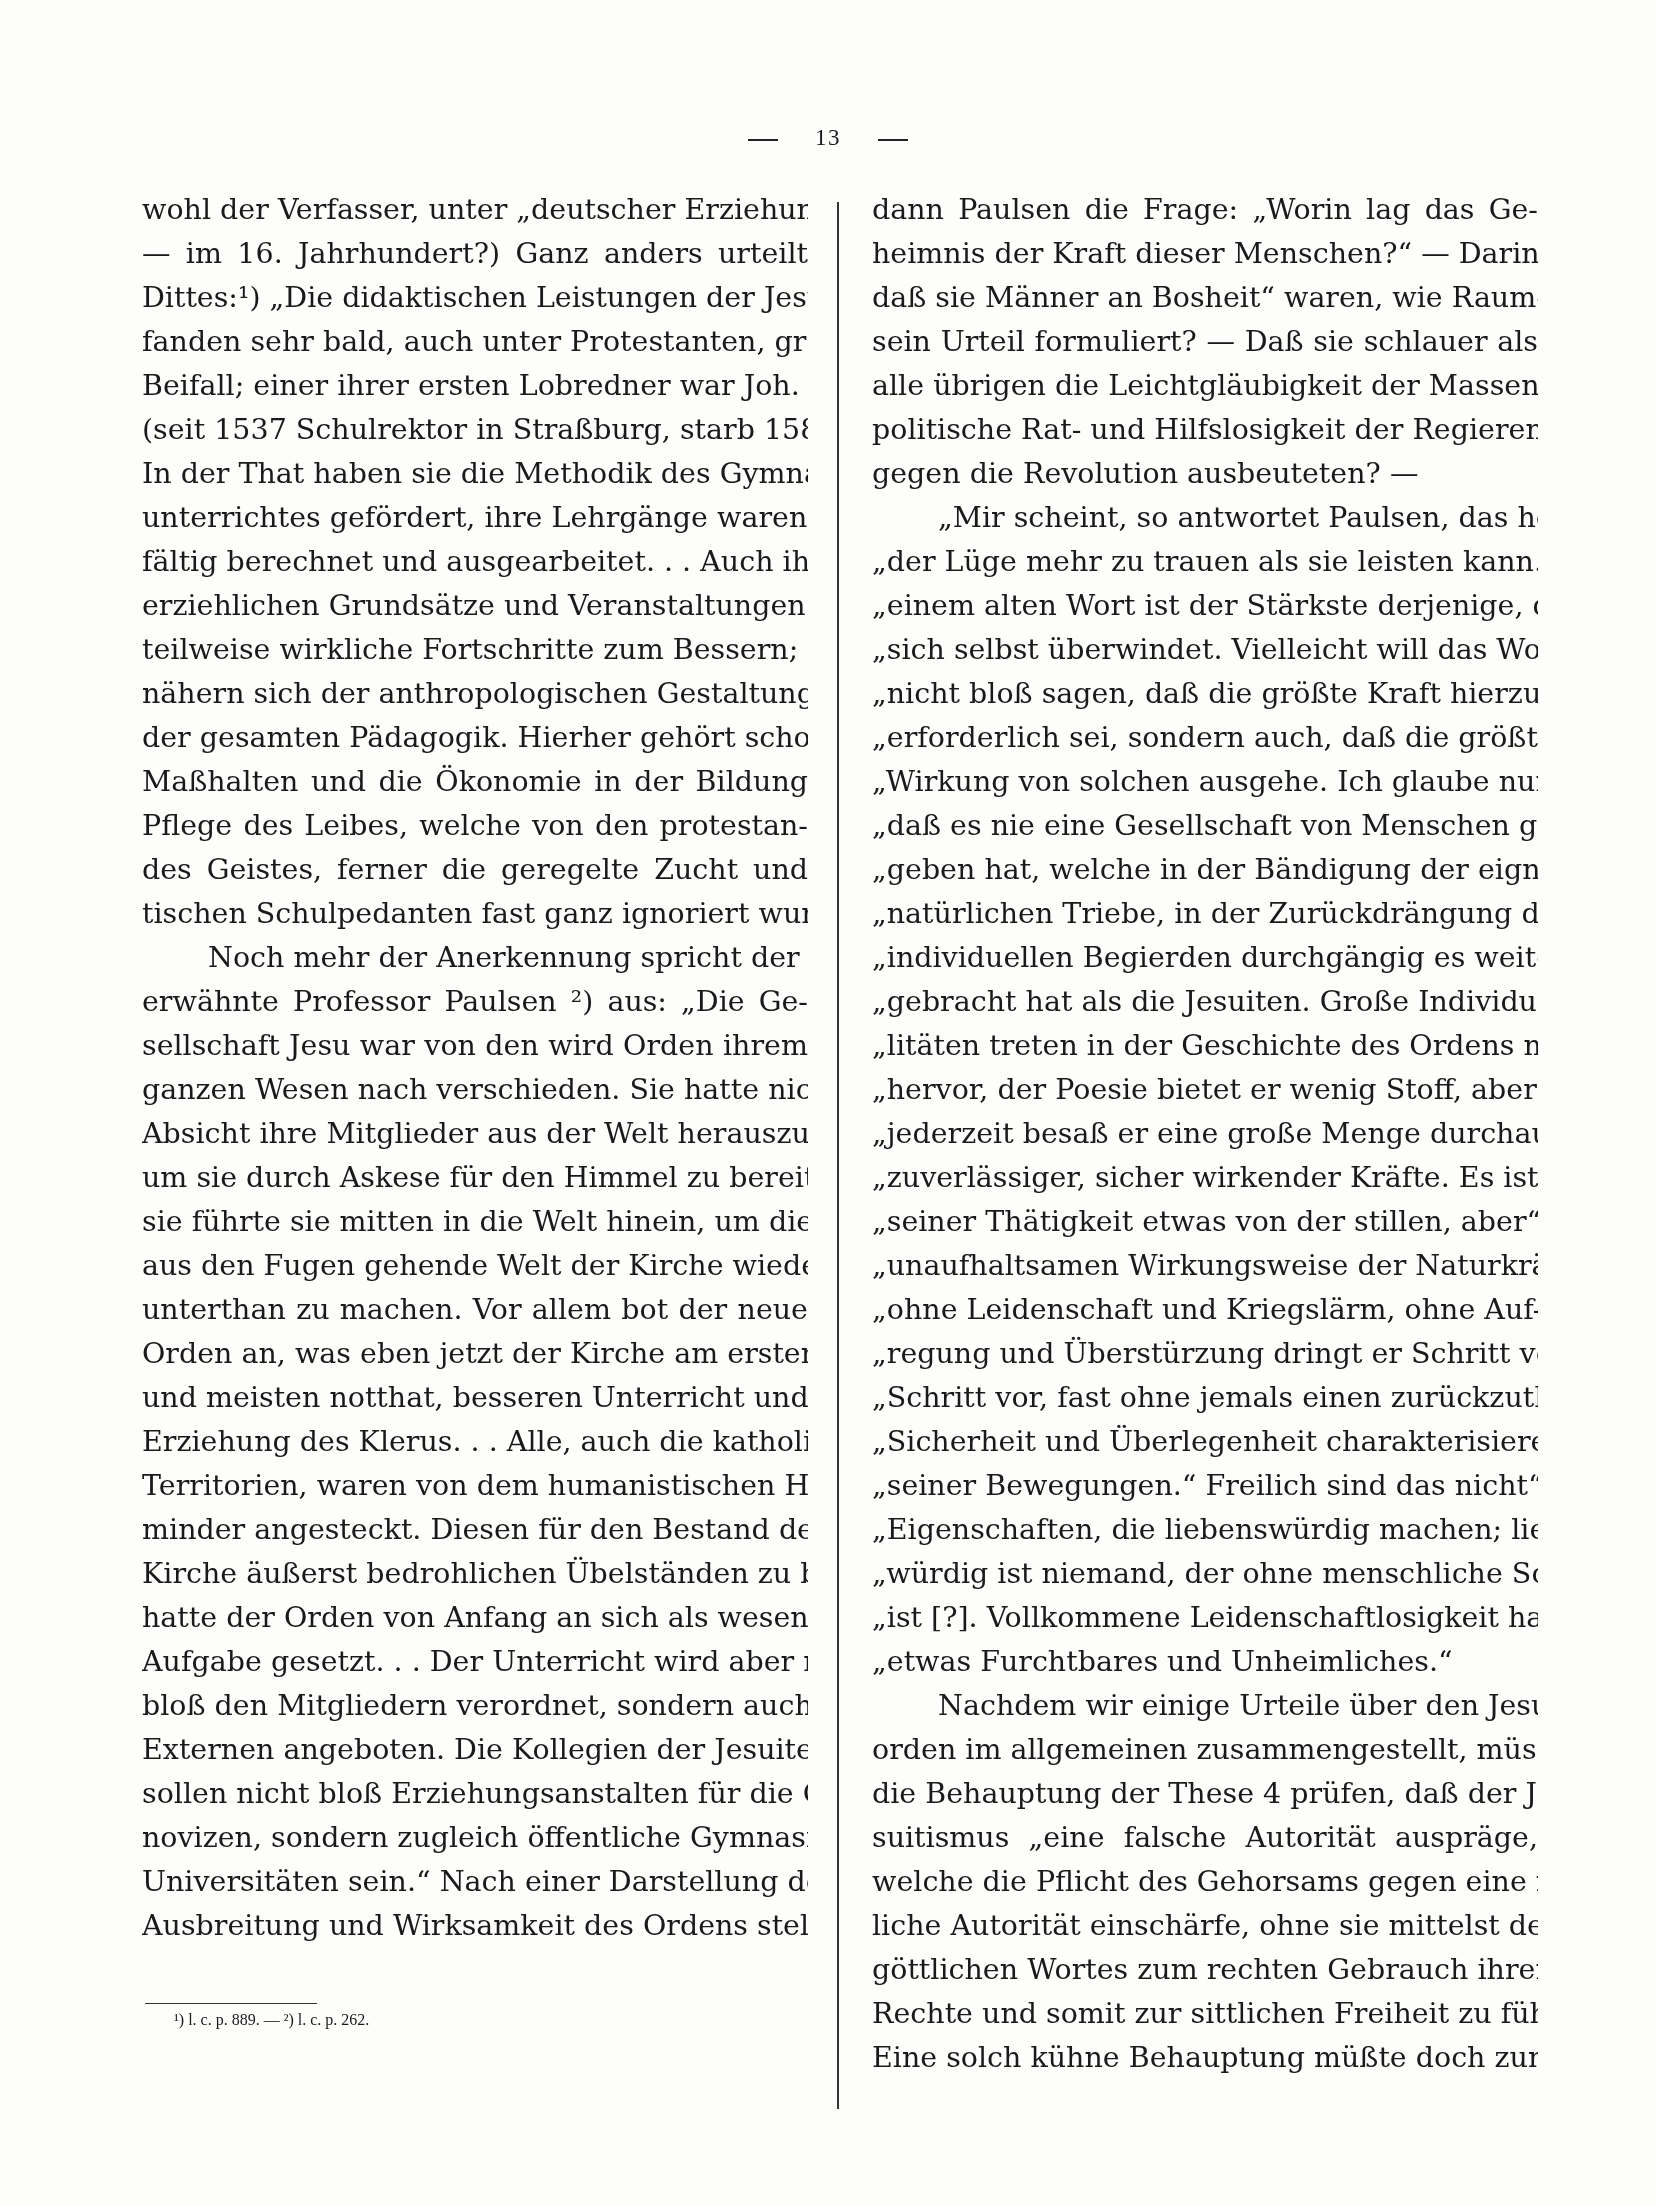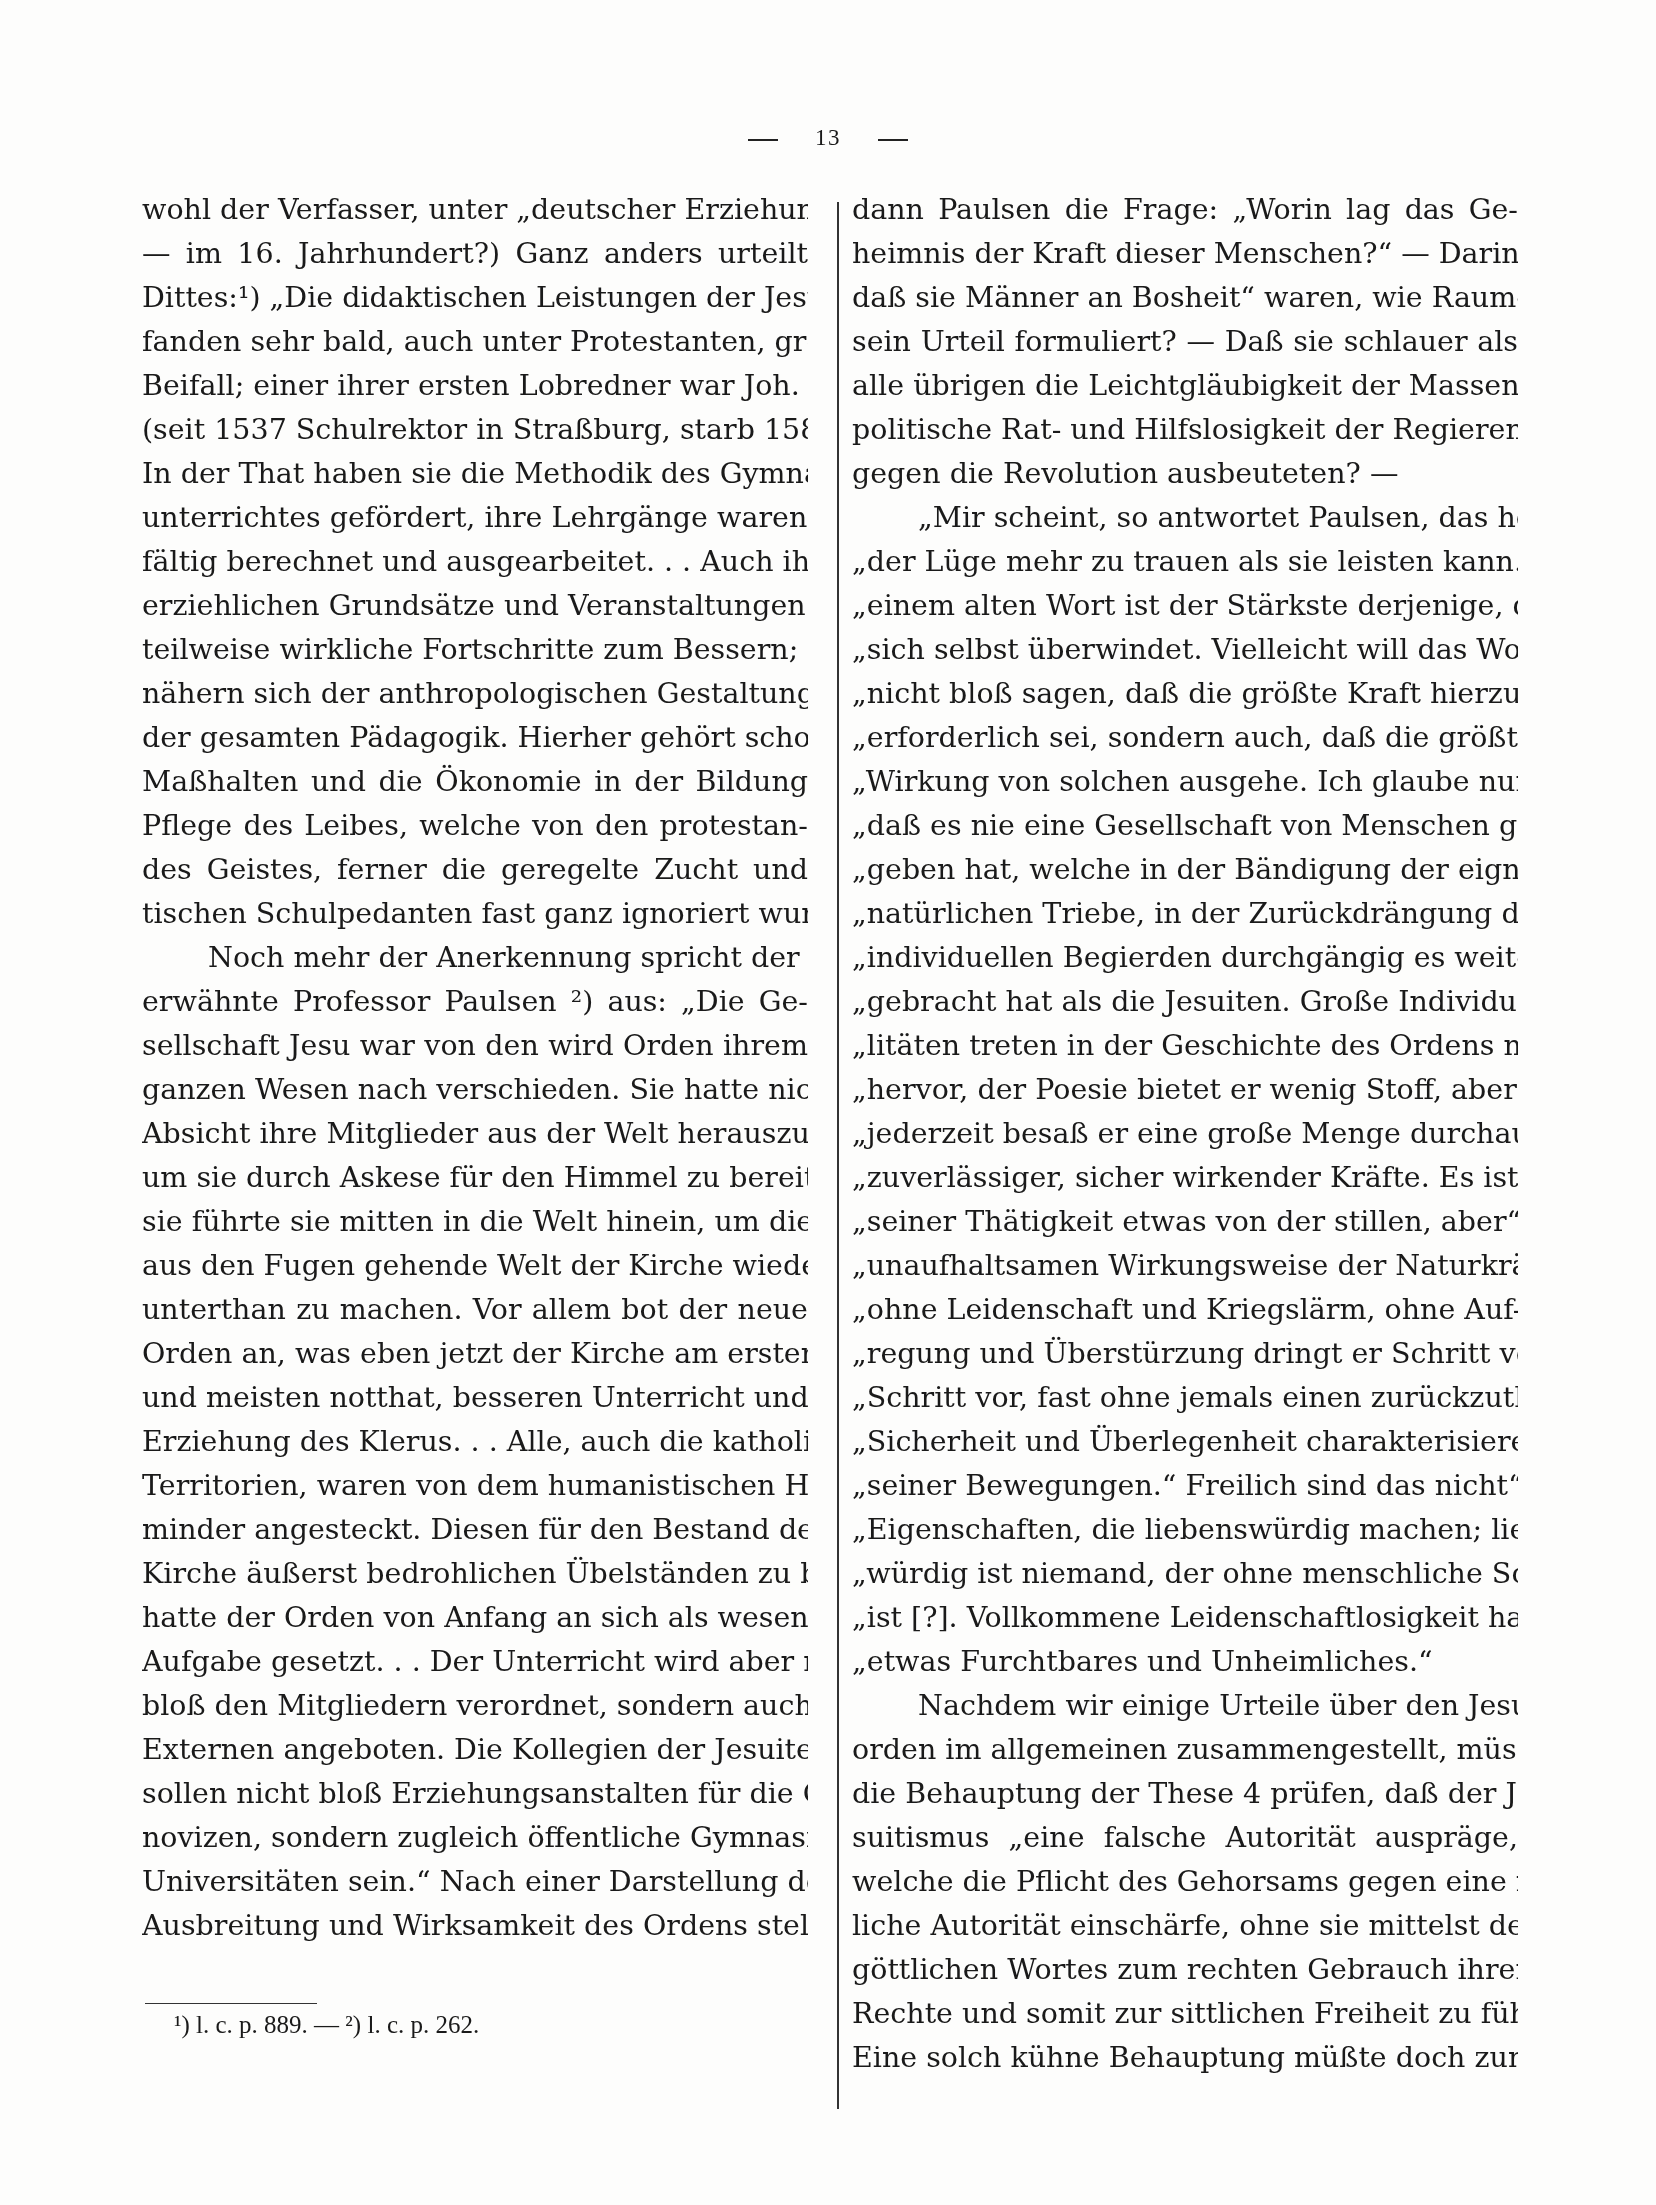--- a/index.html
+++ b/index.html
@@ -4,27 +4,27 @@
 <style>
   html, body { margin: 0; padding: 0; background: #ffffff; }
   body { width: 1656px; height: 2205px; position: relative; overflow: hidden;
          font-family: "DejaVu Serif", "Liberation Serif", serif; color: #1a1a1a; }
   .page { position: absolute; inset: 0; background: #fdfdfc; }
   .header { position: absolute; top: 125px; left: 0; width: 1656px; text-align: center;
             font-family: "Liberation Serif", serif; font-size: 23px; letter-spacing: 1.6px; }
   .header .dash { display: inline-block; width: 30px; border-top: 2.3px solid #222; vertical-align: middle; margin: 0 30px; }
   .col { position: absolute; top: 188px; width: 666px; font-size: 28.5px; line-height: 44px; }
   .col.left { left: 142px; }
-  .col.right { left: 852px; }
+  .col.right { left: 872px; }
   .line { white-space: nowrap; text-align: justify; text-align-last: justify; height: 44px; overflow: hidden; }
   .line.last { text-align-last: left; }
   .line.indent { padding-left: 66px; }
   .divider { position: absolute; left: 837px; top: 202px; width: 1.6px; height: 1907px; background: #333; }
   .fn-rule { position: absolute; left: 145px; top: 2003px; width: 172px; border-top: 1.6px solid #333; }
-  .footnote { position: absolute; left: 174px; top: 2011px; font-family: "Liberation Serif", serif; font-size: 25px; }
+  .footnote { position: absolute; left: 174px; top: 2011px; font-family: "Liberation Serif", serif; font-size: 16px; }
 </style>
 </head>
 <body>
 
 <div class="page">
   <div class="header">
     <span class="dash"></span>
     <span>13</span>
     <span class="dash"></span>
   </div>

